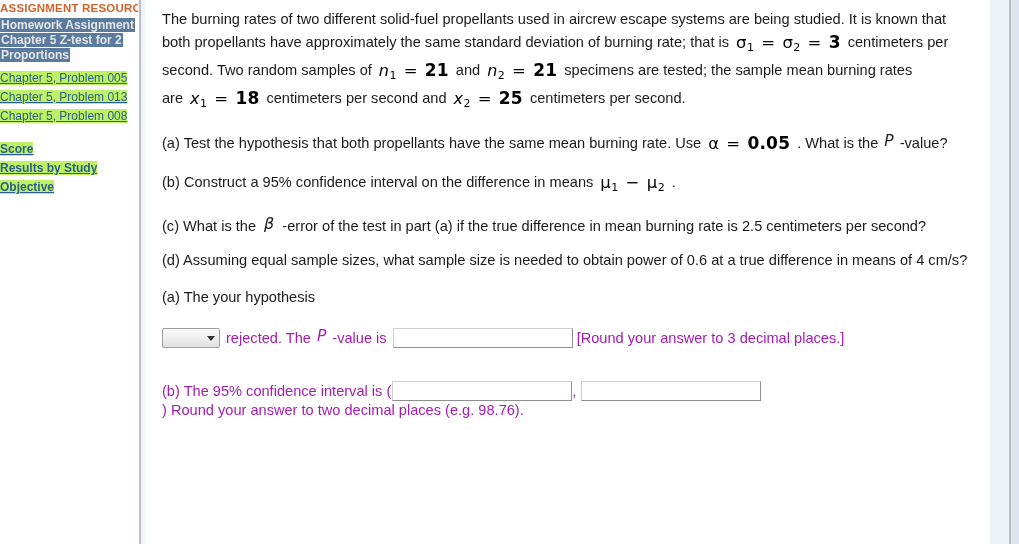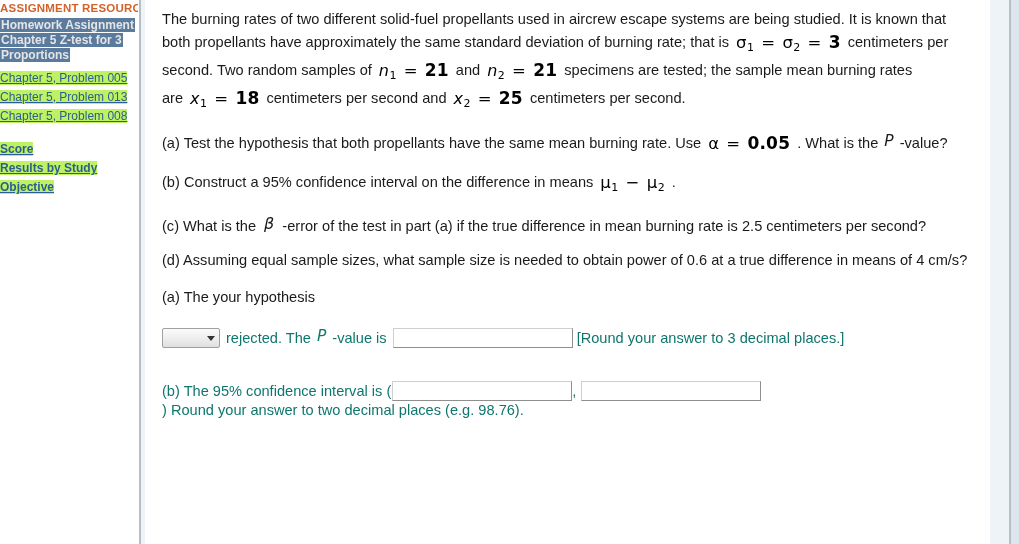--- a/index.html
+++ b/index.html
@@ -171,21 +171,21 @@
     top: -2px;
   }
 
   
   .answer-row {
     display: flex;
     align-items: center;
     flex-wrap: wrap;
     font-size: 14.6px;
     line-height: 22px;
-    color: #0f766e;
+    color: #a21caf;
   }
   .sel-box {
     display: inline-flex;
     align-items: center;
     justify-content: flex-end;
     width: 58px;
     height: 20px;
     border: 1px solid #a0a0a0;
     border-radius: 2px;
     background: linear-gradient(to bottom, #fbfbfb 0%, #ededed 55%, #dfdfdf 100%);
@@ -222,21 +222,21 @@
 <div id="app">
 
   <div id="sidebar">
     <div class="side-inner">
       <div class="side-heading">ASSIGNMENT RESOURCES</div>
 
       <div class="side-assignment">
         <span class="hl">Homework Assignment</span>
       </div>
       <div class="side-assignment">
-        <span class="hl">Chapter 5 Z-test for 3</span>
+        <span class="hl">Chapter 5 Z-test for 2</span>
       </div>
       <div class="side-assignment">
         <span class="hl">Proportions</span>
       </div>
 
       <div class="side-links">
         <a class="side-link"><span class="sel">Chapter 5, Problem 005</span></a>
         <a class="side-link"><span class="sel">Chapter 5, Problem 013</span></a>
         <a class="side-link"><span class="sel">Chapter 5, Problem 008</span></a>
 

